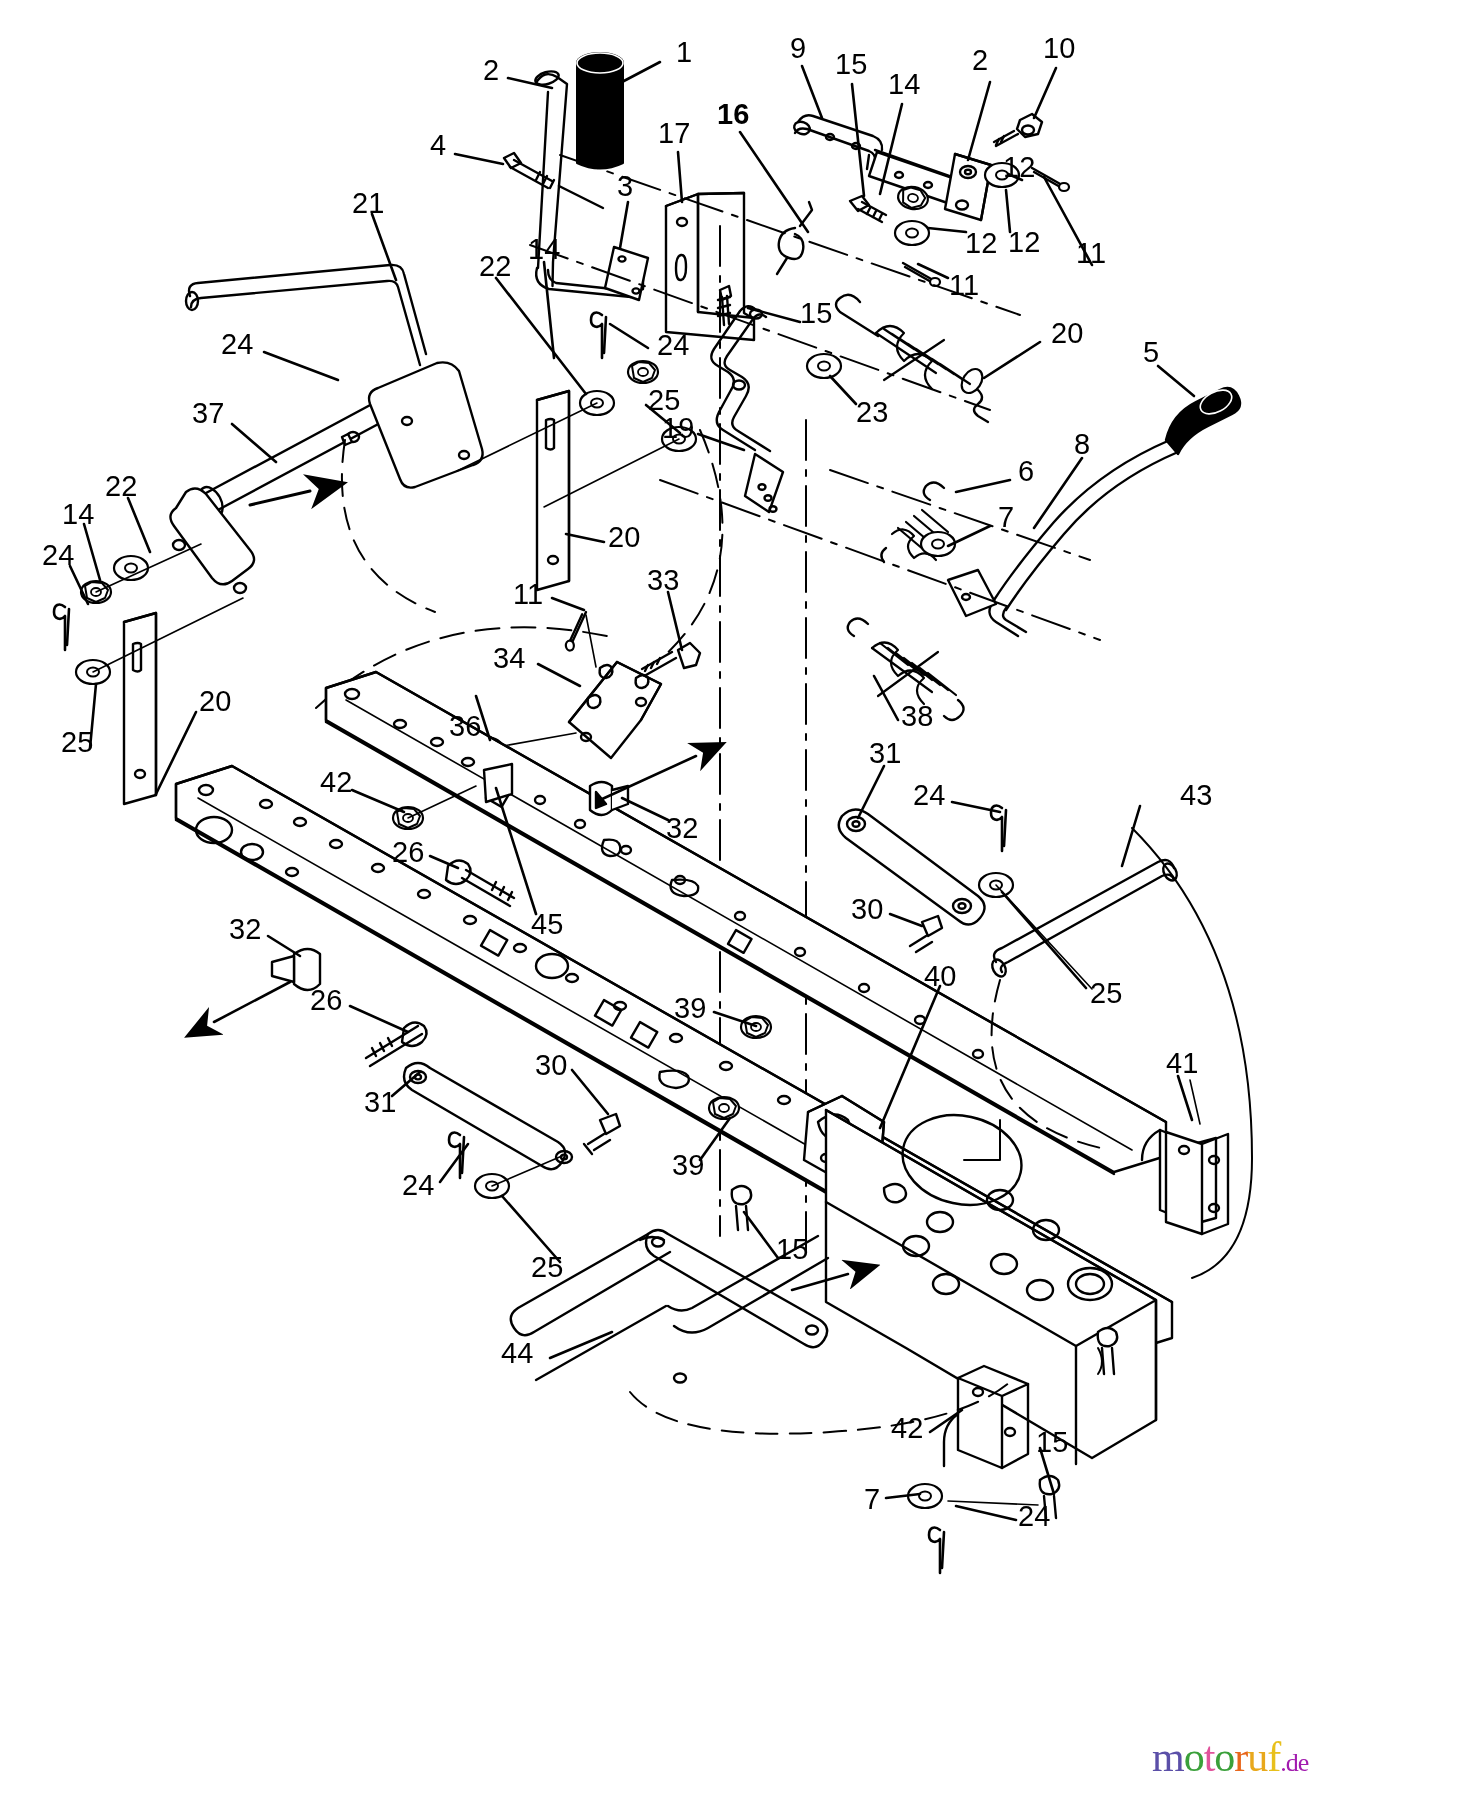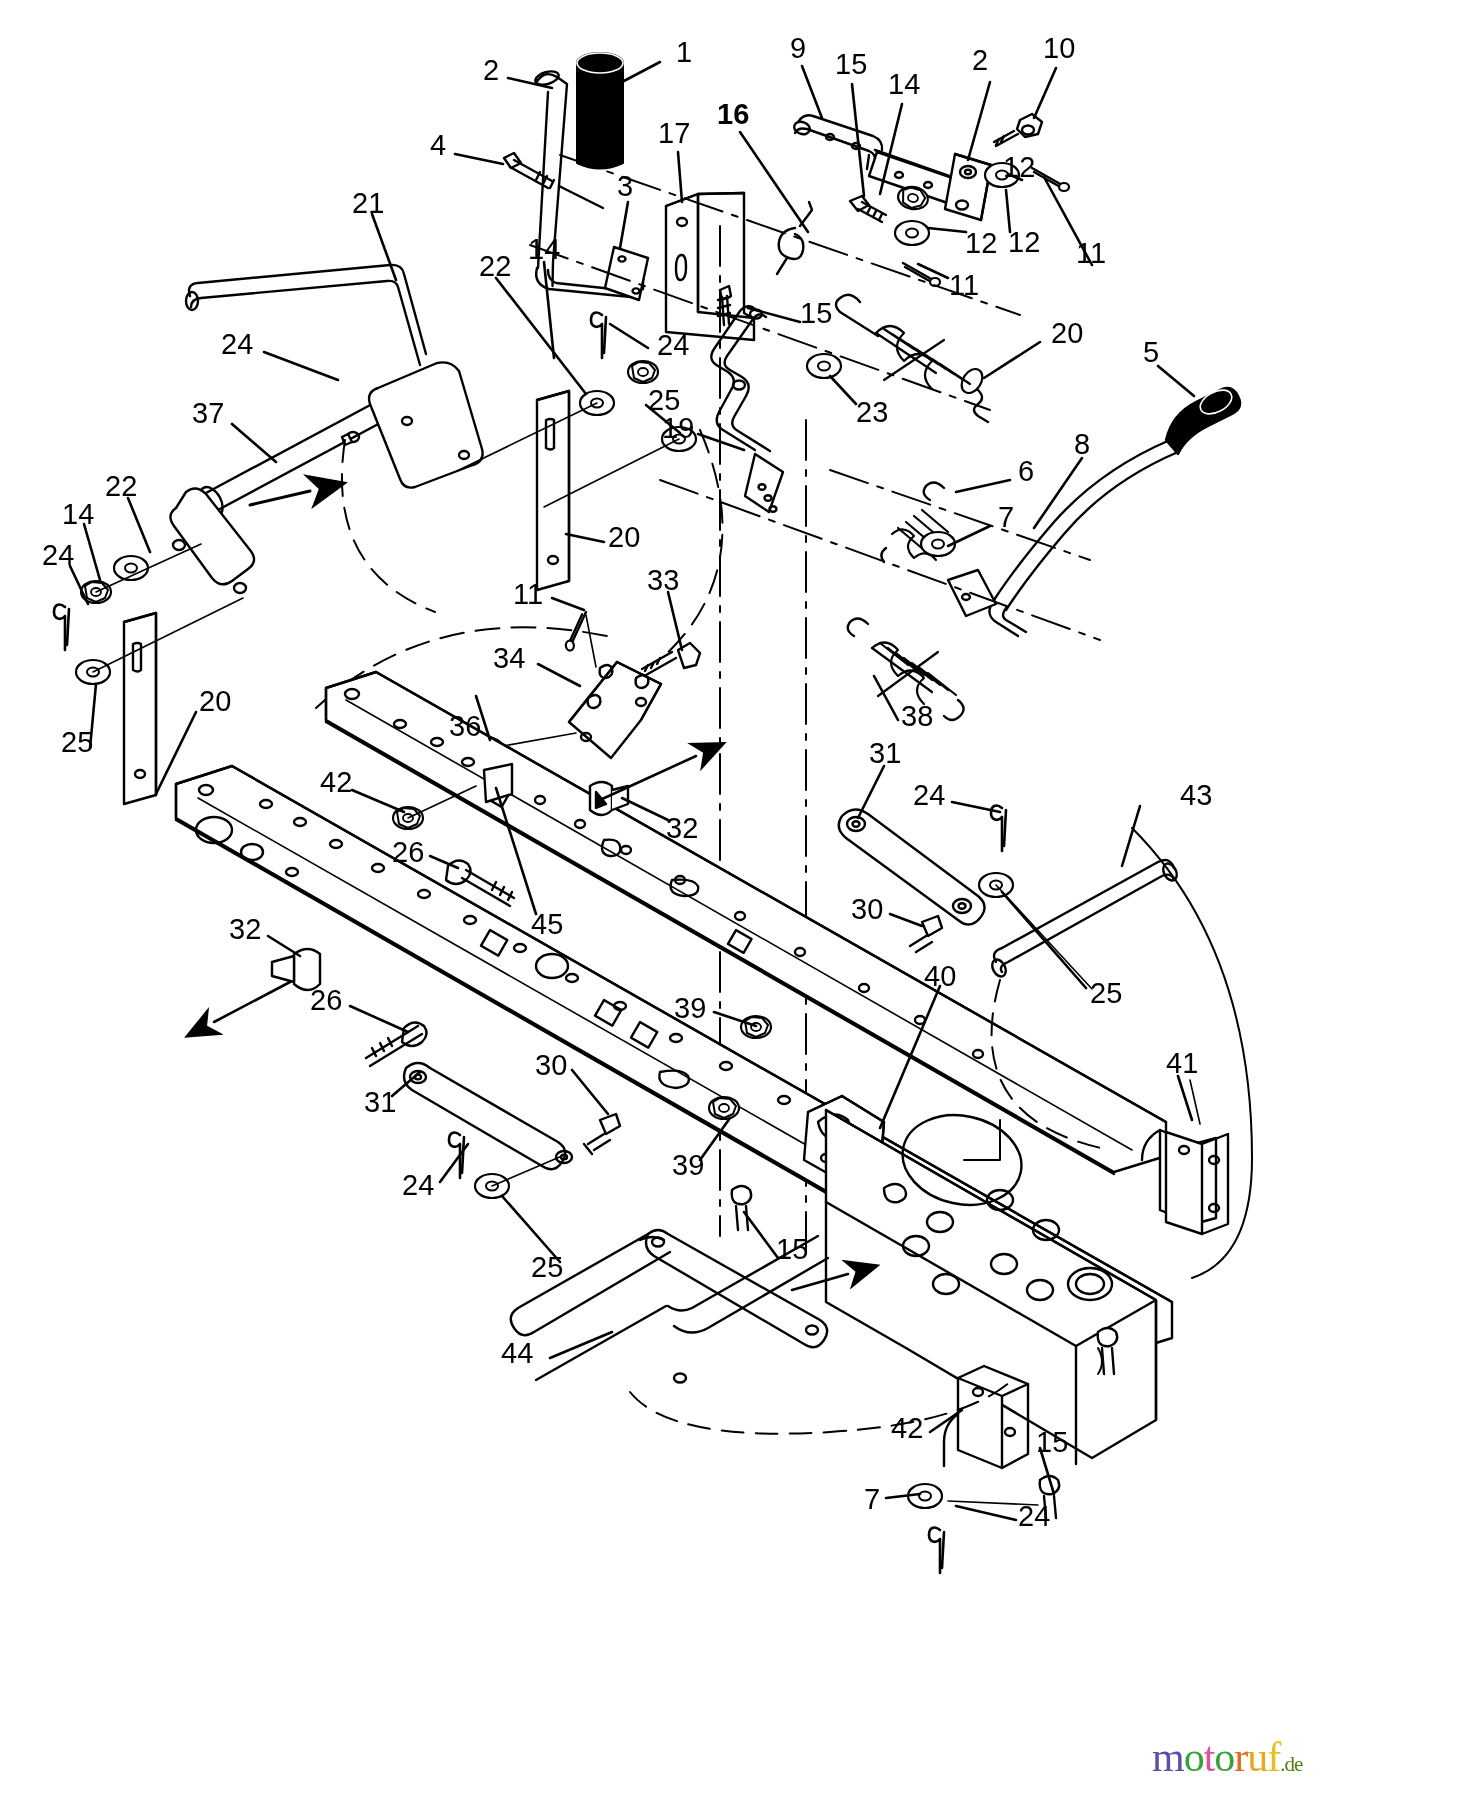--- a/index.html
+++ b/index.html
@@ -6,21 +6,21 @@
   body{width:1481px;height:1800px;position:relative;overflow:hidden;
        font-family:"Liberation Sans", sans-serif;}
   #stage{position:absolute;inset:0;width:1481px;height:1800px;}
   svg.diagram{position:absolute;left:0;top:0;width:1481px;height:1800px;}
   .callout{position:absolute;font-family:"Liberation Sans", sans-serif;
            font-size:29px;font-weight:400;color:#000;line-height:1;
            letter-spacing:0px;white-space:nowrap;}
   .wm{position:absolute;left:1152px;top:1733px;font-family:"Liberation Serif", serif;
       font-size:42px;letter-spacing:-1px;white-space:nowrap;}
   .wm span{display:inline-block;}
-  .wm .suffix{font-size:21px;color:#4d7c0f;}
+  .wm .suffix{font-size:26px;color:#a21caf;}
 </style>
 </head>
 <body>
 
 <div id="stage">
 
   <svg class="diagram" viewBox="0 0 1481 1800" xmlns="http://www.w3.org/2000/svg">
     <defs>
       <marker id="arrowhead" markerWidth="14" markerHeight="12" refX="1" refY="6" orient="auto">
         <path d="M0,0 L14,6 L0,12 L4,6 Z" fill="#000"></path>

